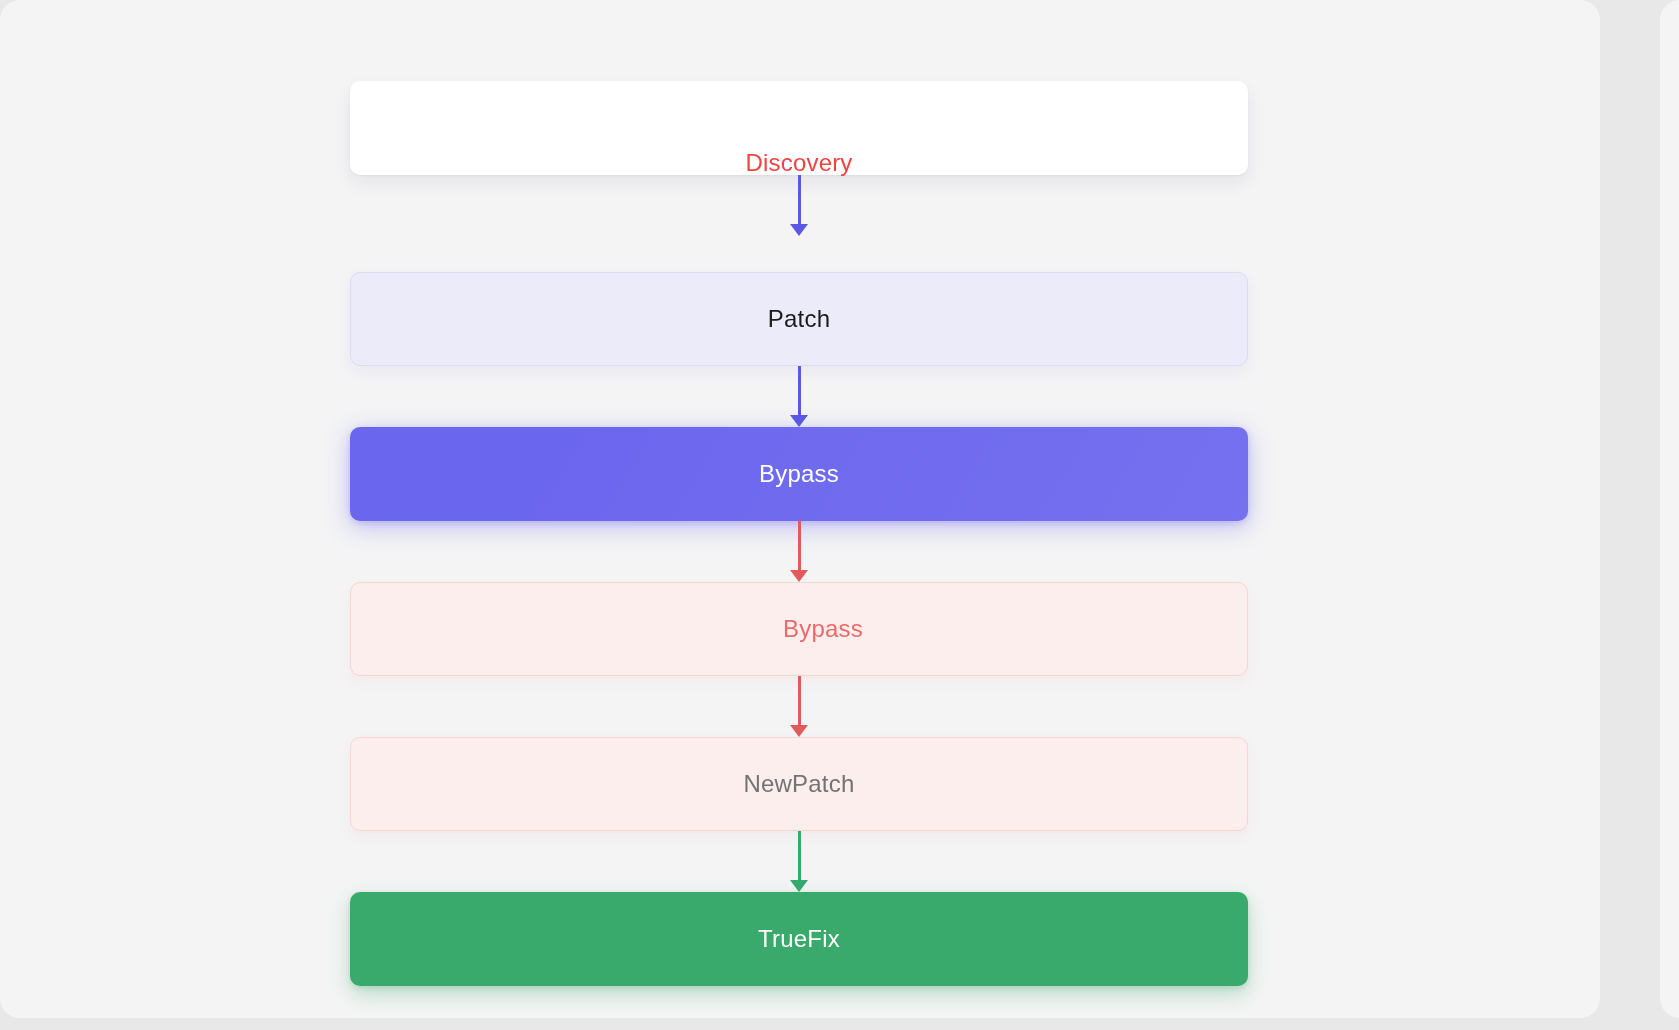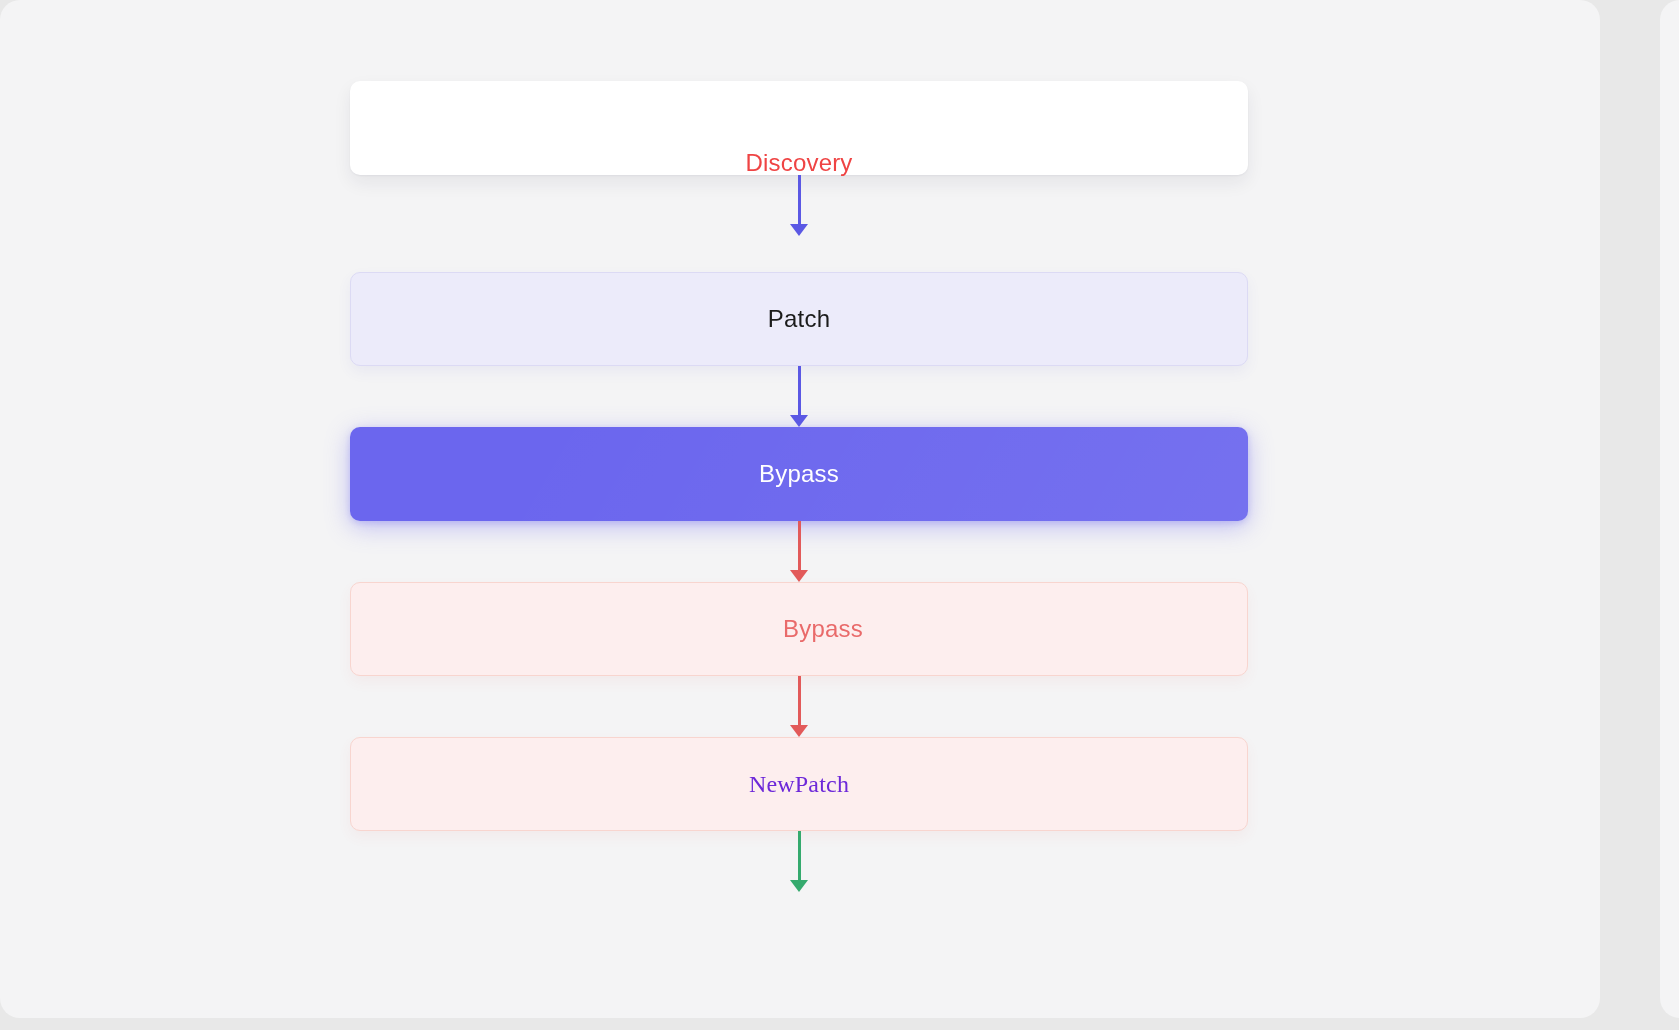--- a/index.html
+++ b/index.html
@@ -120,28 +120,31 @@
 
       <div class="node node-danger" style="--fill: #fdeeee; color: rgb(233, 106, 106); border-color: rgb(248, 213, 207); padding-left: 48px;">
         <span>Bypass</span>
       </div>
 
       <div class="edge">
         <span class="edge-line" style="background: rgb(226, 90, 90);"></span>
         <span class="edge-head" style="border-top-color: rgb(226, 90, 90);"></span>
       </div>
 
-      <div class="node node-danger" style="--fill: #fdeeee; color: #6d28d9; border-color: rgb(248, 213, 207); font-family: Liberation Serif, serif;">
+      <div class="node node-danger" style="--fill: #fdeeee; color: #737373; border-color: rgb(248, 213, 207);">
         <span>NewPatch</span>
       </div>
 
       <div class="edge">
         <span class="edge-line" style="background: rgb(53, 170, 110);"></span>
         <span class="edge-head" style="border-top-color: rgb(53, 170, 110);"></span>
       </div>
 
+      <div class="node node-success" style="--fill: #3aa96c; color: rgb(255, 255, 255);">
+        <span>TrueFix</span>
+      </div>
 
     </div>
   </main>
 
   <aside class="panel panel-next" style="background: rgb(244, 244, 245);"></aside>
 
 </div>
 
 </body></html>

